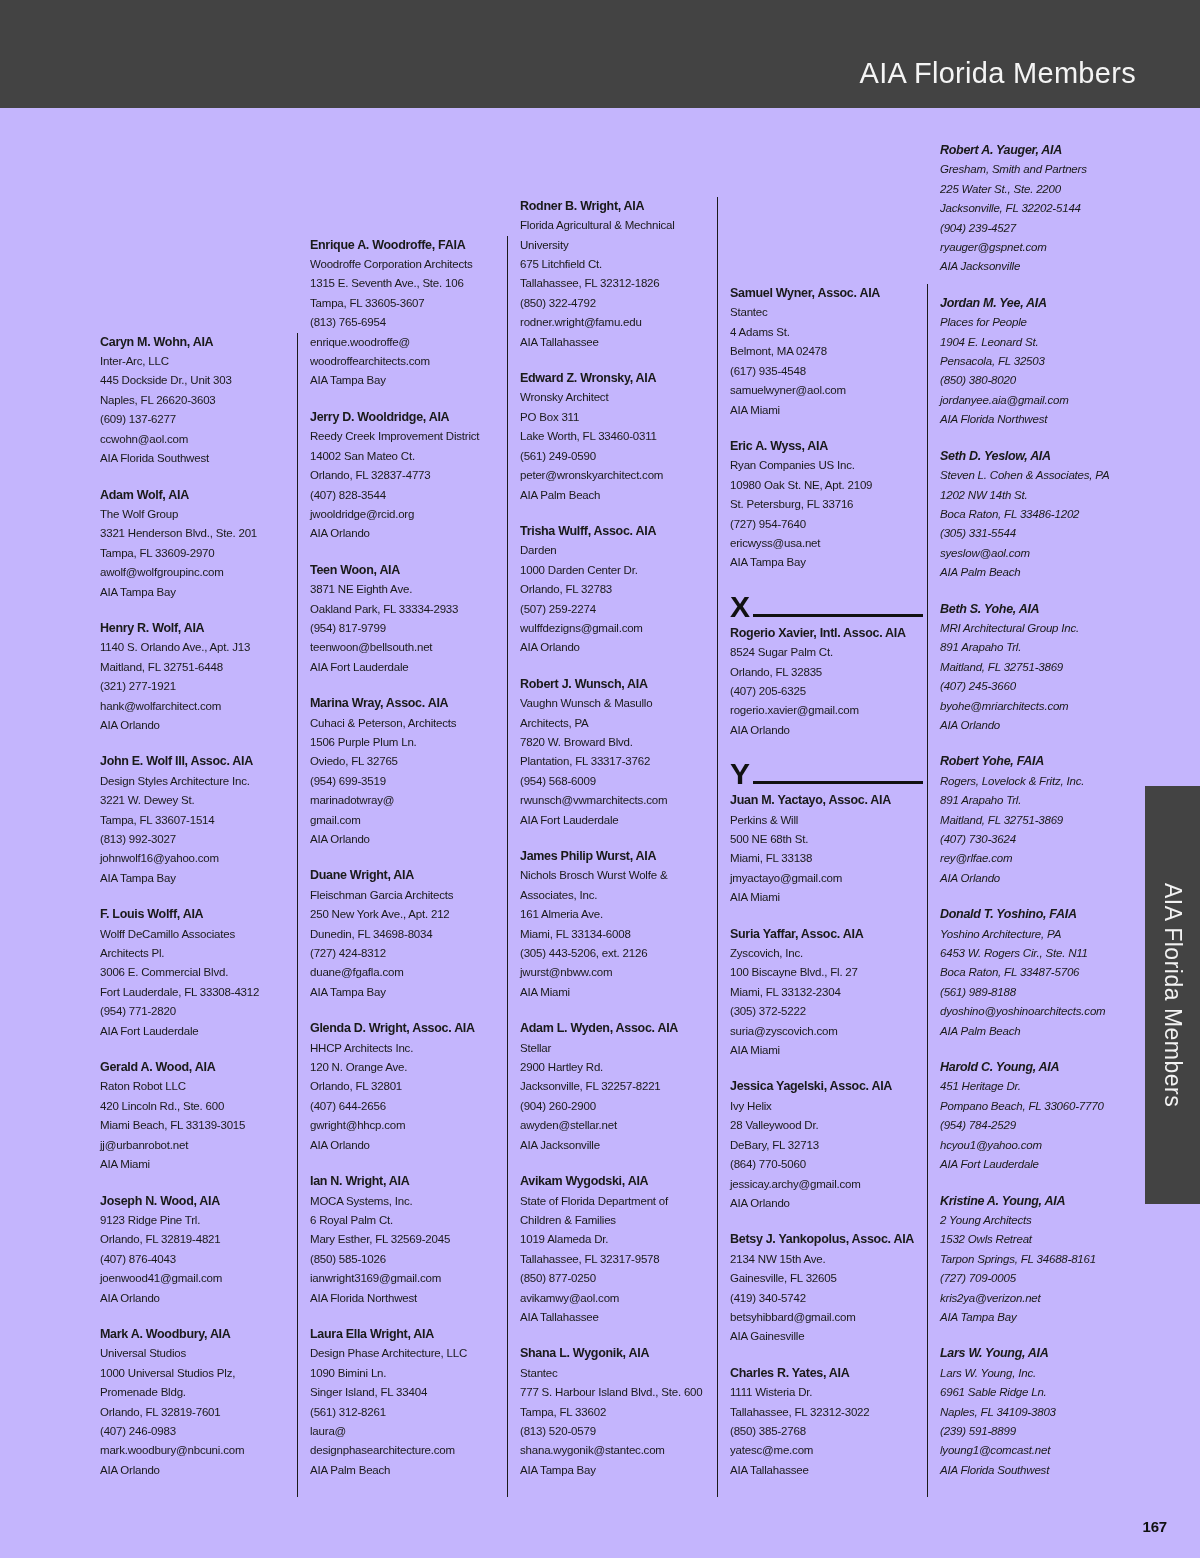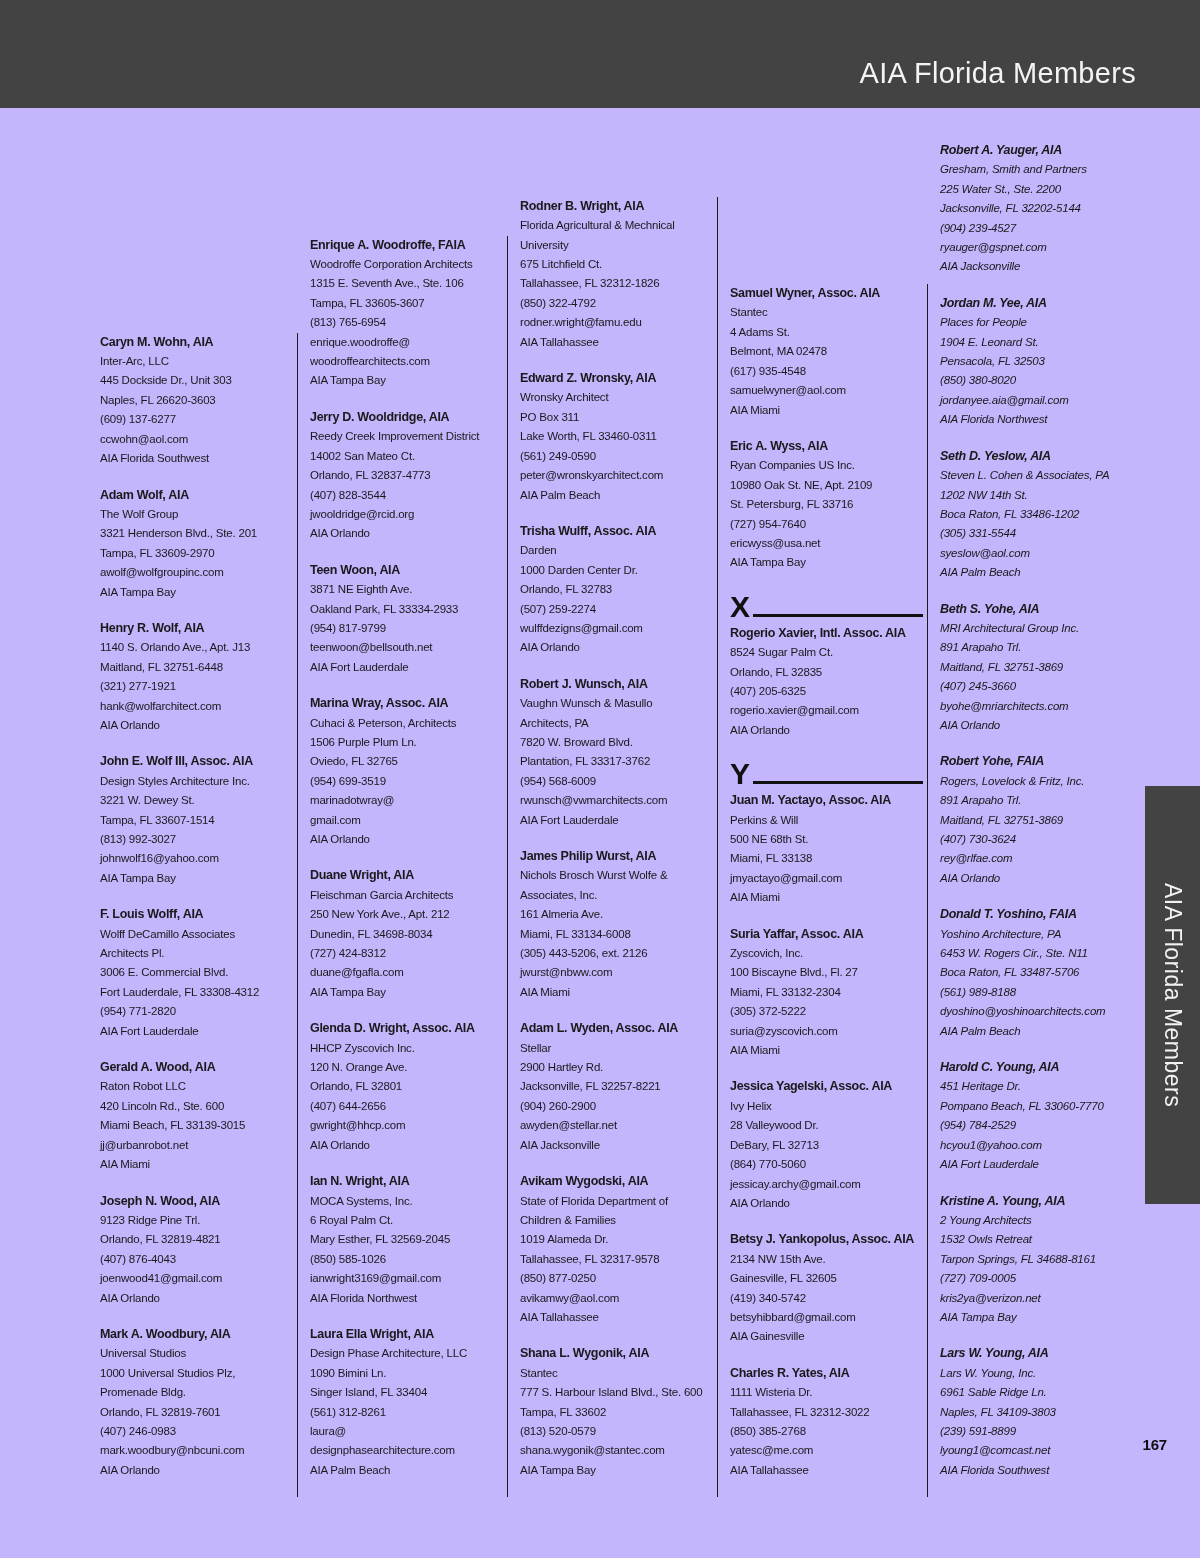--- a/index.html
+++ b/index.html
@@ -94,21 +94,21 @@
     writing-mode: vertical-rl;
     color: #f2f2f2;
     font-size: 23px;
     font-weight: 400;
     letter-spacing: 0.5px;
     white-space: nowrap;
   }
   
   .page-number {
     position: absolute;
-    top: 1436px;
+    top: 1518px;
     right: 33px;
     font-size: 15px;
     font-weight: bold;
     color: #111111;
     letter-spacing: -0.2px;
   }
 </style>
 </head>
 <body>
 
@@ -231,21 +231,21 @@
           <div class="entry-name">Duane Wright, AIA</div>
           <div class="entry-line">Fleischman Garcia Architects</div>
           <div class="entry-line">250 New York Ave., Apt. 212</div>
           <div class="entry-line">Dunedin, FL 34698-8034</div>
           <div class="entry-line">(727) 424-8312</div>
           <div class="entry-line">duane@fgafla.com</div>
           <div class="entry-line">AIA Tampa Bay</div>
         </div>
         <div class="entry">
           <div class="entry-name">Glenda D. Wright, Assoc. AIA</div>
-          <div class="entry-line">HHCP Zyscovich Inc.</div>
+          <div class="entry-line">HHCP Architects Inc.</div>
           <div class="entry-line">120 N. Orange Ave.</div>
           <div class="entry-line">Orlando, FL 32801</div>
           <div class="entry-line">(407) 644-2656</div>
           <div class="entry-line">gwright@hhcp.com</div>
           <div class="entry-line">AIA Orlando</div>
         </div>
         <div class="entry">
           <div class="entry-name">Ian N. Wright, AIA</div>
           <div class="entry-line">MOCA Systems, Inc.</div>
           <div class="entry-line">6 Royal Palm Ct.</div>

